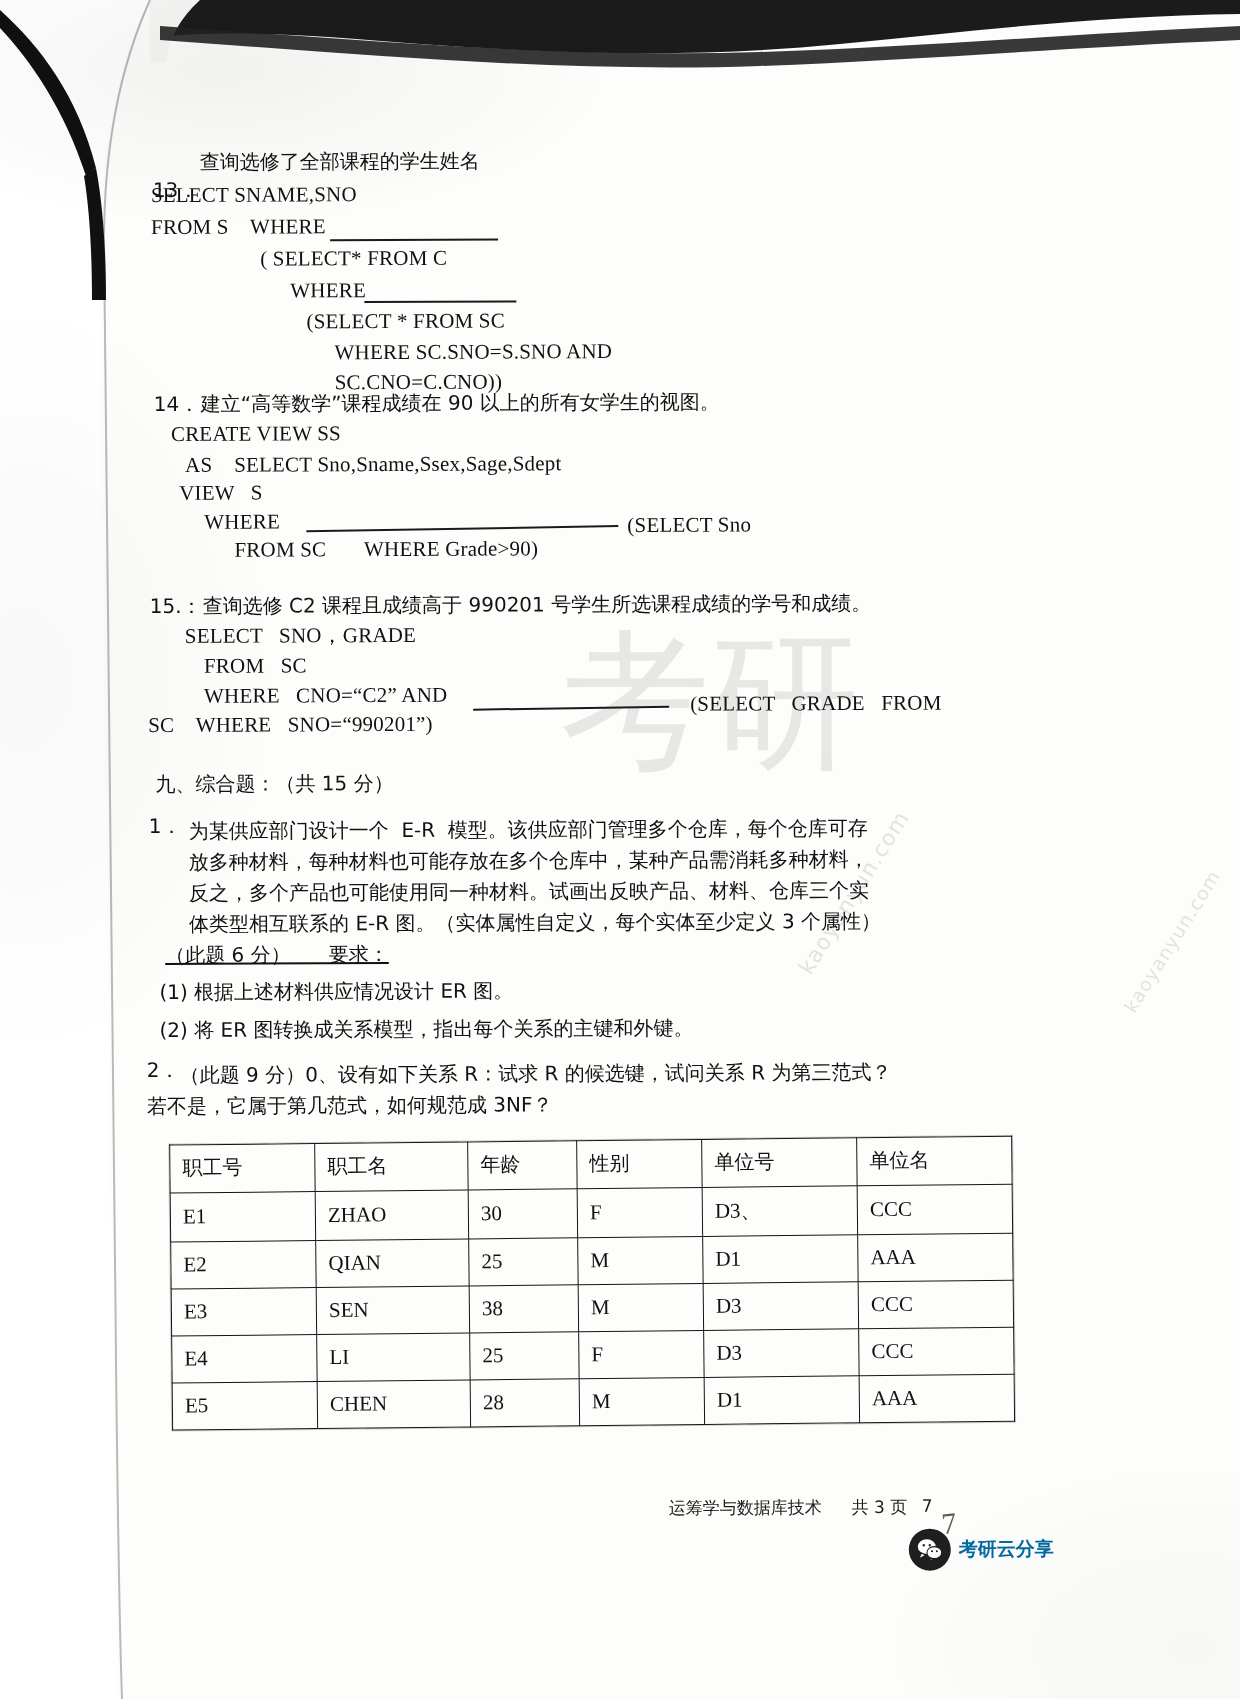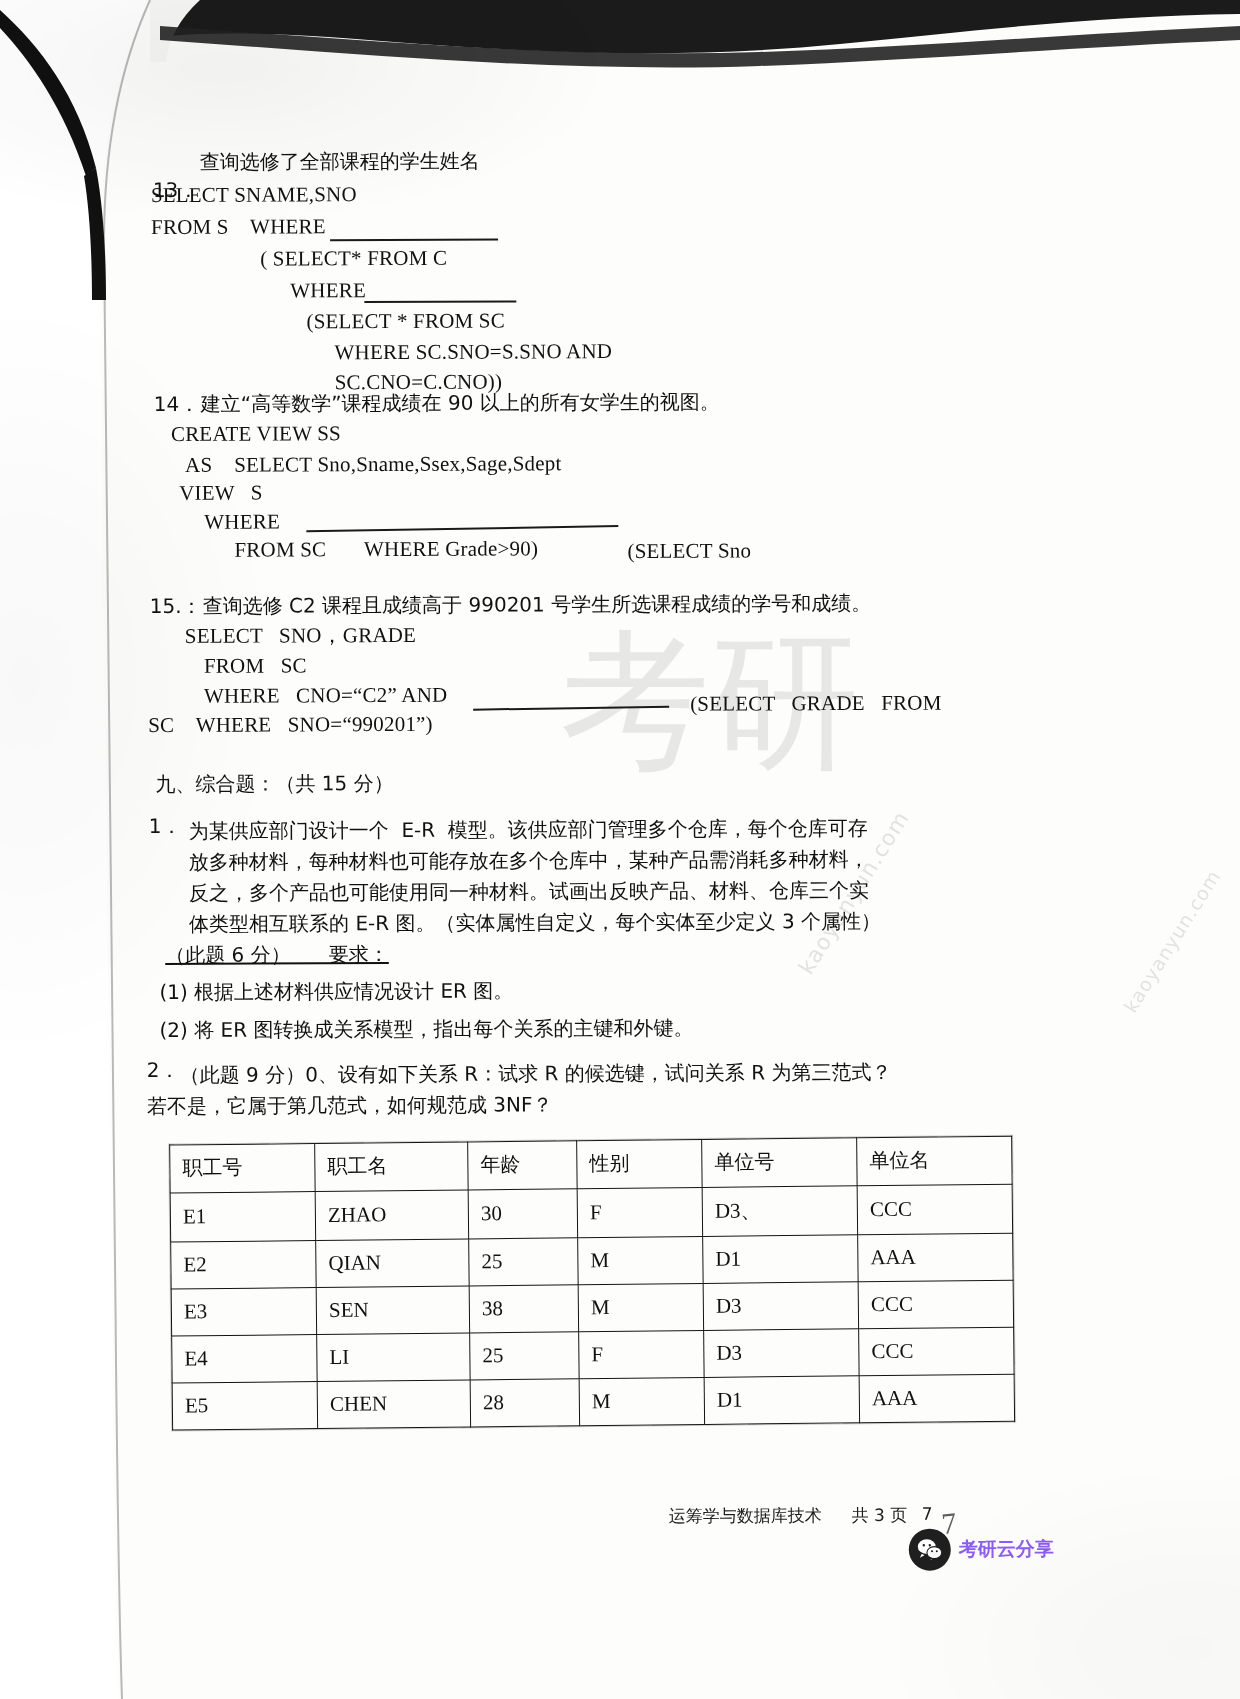--- a/index.html
+++ b/index.html
@@ -110,21 +110,20 @@
   .c4 { width: 130px; }
   .c5 { width: 130px; }
 
   
   .footer {
     position: absolute;
     font-family: "DejaVu Sans", "Liberation Sans", sans-serif;
     font-size: 17px;
     color: #1c1c1c;
     white-space: pre;
-    margin-top: 8px;
   }
   .pagenum-scrawl {
     position: absolute;
     font-family: "Liberation Serif", "DejaVu Serif", serif;
     font-size: 30px;
     color: #2a2a2a;
     opacity: .75;
     transform: rotate(-6deg);
   }
 
@@ -161,21 +160,21 @@
     border-radius: 50%;
     background: #1f1f1f;
     display: flex;
     align-items: center;
     justify-content: center;
   }
   .badge-text {
     font-family: "DejaVu Sans", "Liberation Sans", sans-serif;
     font-size: 19px;
     font-weight: 700;
-    color: #8b5cf6;
+    color: #0369a1;
     white-space: pre;
   }
 </style>
 </head>
 <body>
 
 <div id="page">
 
   <svg class="edge-top" viewBox="0 0 1240 120" preserveAspectRatio="none">
     <path d="M0,0 L1240,0 L1240,14 C1100,16 980,30 840,44 C700,58 560,54 420,44 C320,36 240,30 170,36 L170,0 Z" fill="#1b1b1b"></path>
@@ -215,21 +214,21 @@
 
     <div class="blk q-cn" style="left:155px; top:392px;">14．</div>
     <div class="blk q-cn" style="left:202px; top:392px;">建立“高等数学”课程成绩在 90 以上的所有女学生的视图。</div>
 
     <div class="blk sql" style="left:172px; top:422px;">CREATE VIEW SS</div>
     <div class="blk sql" style="left:186px; top:453px;">AS    SELECT Sno,Sname,Ssex,Sage,Sdept</div>
     <div class="blk sql" style="left:180px; top:481px;">VIEW   S</div>
     <div class="blk sql" style="left:205px; top:510px;">WHERE</div>
     <div class="blank" style="left:307px; top:527px; width:312px; transform:rotate(-0.7deg);"></div>
 
-    <div class="blk sql" style="left:628px; top:541px;">(SELECT Sno</div>
+    <div class="blk sql" style="left:628px; top:515px;">(SELECT Sno</div>
     <div class="blk sql" style="left:235px; top:538px;">FROM SC       WHERE Grade&gt;90)</div>
 
     <div class="blk q-cn" style="left:150px; top:594px;text-align:center;">15.：</div>
     <div class="blk q-cn" style="left:203px; top:594px;">查询选修 C2 课程且成绩高于 990201 号学生所选课程成绩的学号和成绩。</div>
 
     <div class="blk sql" style="left:185px; top:624px;">SELECT   SNO，GRADE</div>
     <div class="blk sql" style="left:204px; top:654px;">FROM   SC</div>
     <div class="blk sql" style="left:204px; top:684px;">WHERE   CNO=“C2” AND</div>
     <div class="blank" style="left:473px; top:707px; width:196px; transform:rotate(-0.6deg);"></div>
     <div class="blk sql" style="left:690px; top:694px;">(SELECT   GRADE   FROM</div>

